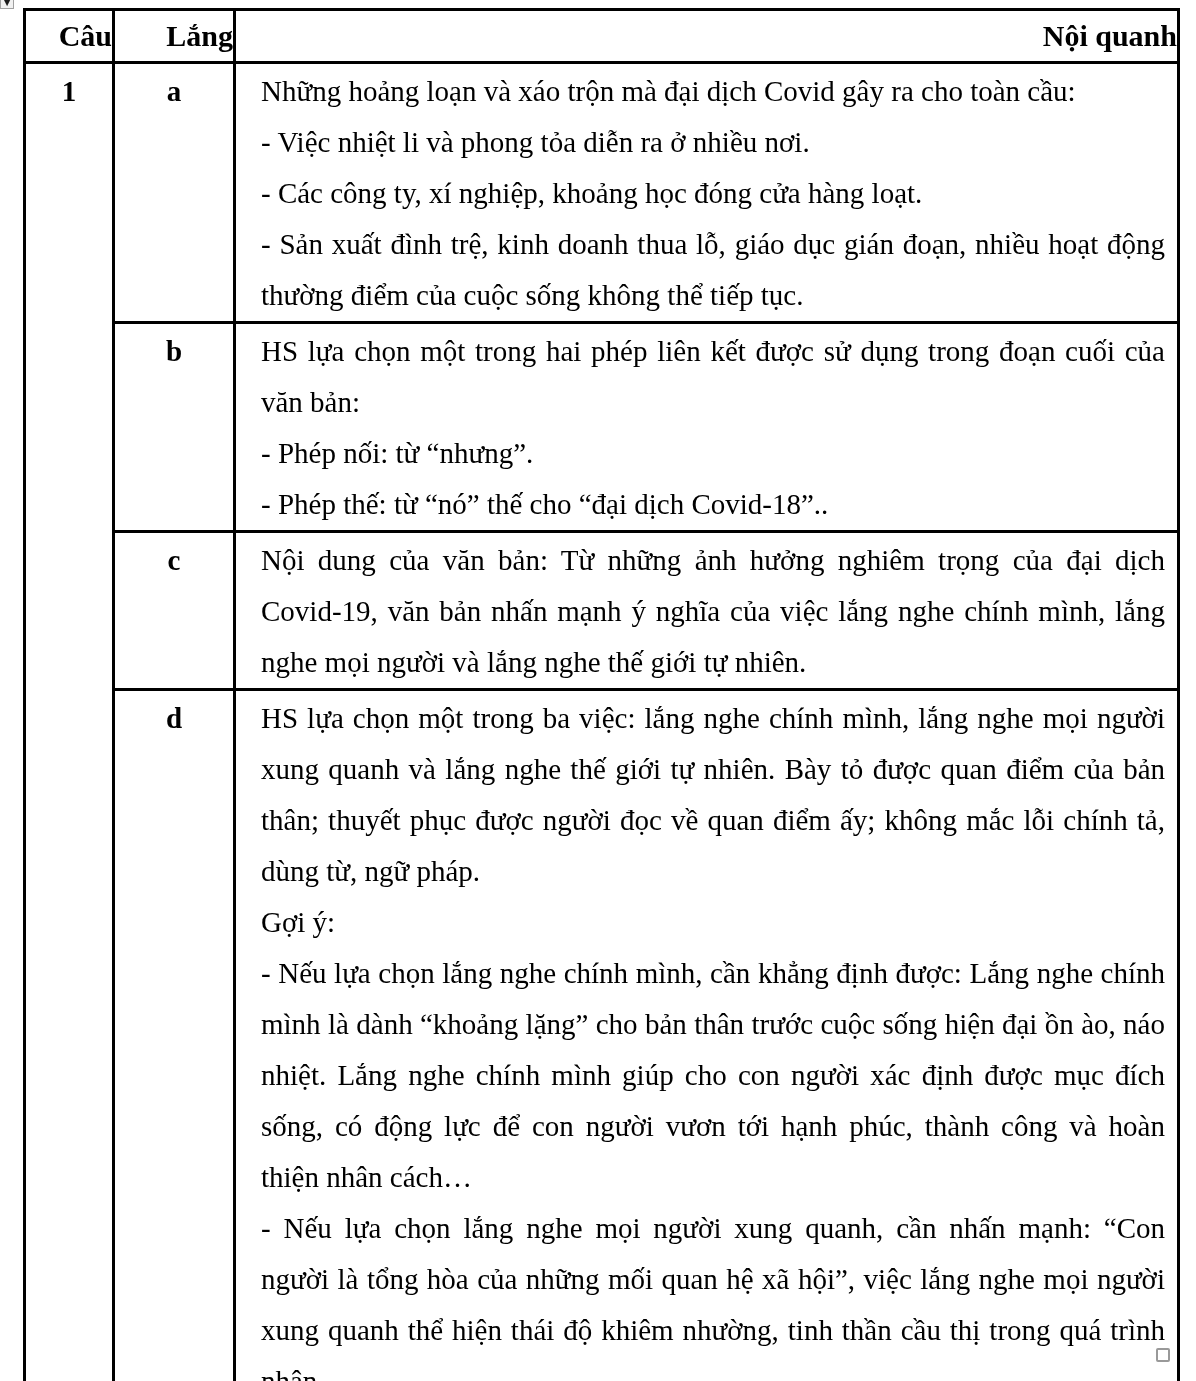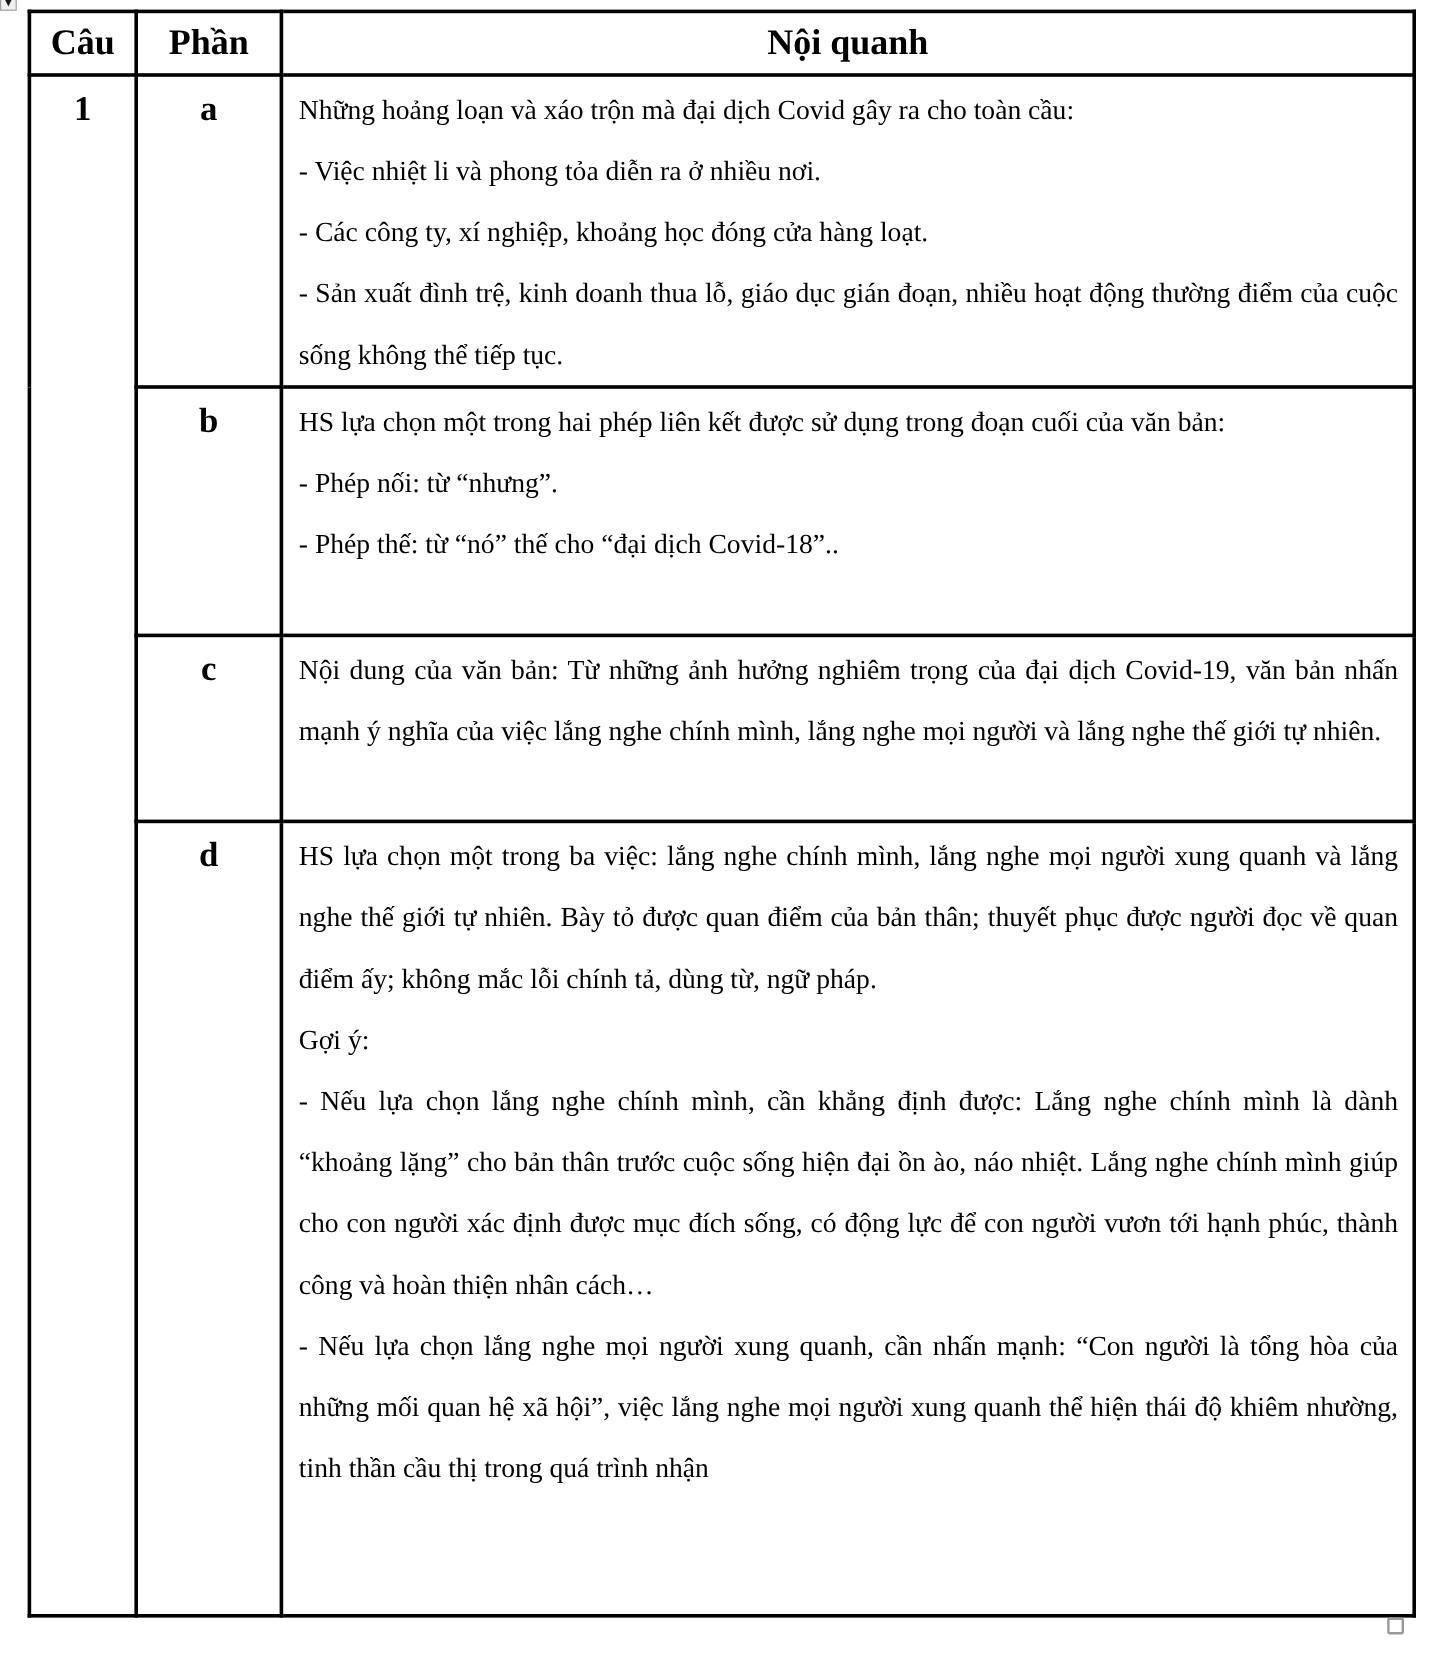--- a/index.html
+++ b/index.html
@@ -44,41 +44,41 @@
   }
   .answer-table th, .answer-table td {
     border: 3px solid #000000;
     vertical-align: top;
     padding: 0;
   }
   .answer-table th {
     height: 53px;
     font-size: 30px;
     font-weight: bold;
-    text-align: center;
+    text-align: right;
     vertical-align: middle;
   }
   td.cau-cell {
     text-align: center;
     font-weight: bold;
     font-size: 29px;
     line-height: 51px;
     padding-top: 2px;
   }
   td.phan-cell {
     text-align: center;
     font-weight: bold;
     font-size: 29px;
     line-height: 51px;
     padding-top: 2px;
   }
   td.content-cell {
-    font-size: 23px;
+    font-size: 29px;
     line-height: 51px;
-    padding: 2px 12px 0 13px;
+    padding: 2px 12px 0 25px;
     text-align: justify;
   }
   td.content-cell p { margin: 0; }
 
   tr.row-a { height: 257px; }
   tr.row-b { height: 207px; }
   tr.row-c { height: 155px; }
   tr.row-d { height: 662px; }
 
   
@@ -103,21 +103,21 @@
 
   <table class="answer-table">
     <colgroup>
       <col style="width:89px">
       <col style="width:121px">
       <col style="width:944px">
     </colgroup>
     <thead>
       <tr>
         <th>Câu</th>
-        <th>Phần</th>
+        <th>Lắng</th>
         <th>Nội quanh</th>
       </tr>
     </thead>
     <tbody>
       <tr class="row-a">
         <td class="cau-cell" rowspan="4">1</td>
         <td class="phan-cell">a</td>
         <td class="content-cell">
           <p>Những hoảng loạn và xáo trộn mà đại dịch Covid gây ra cho toàn cầu:</p>
           <p>- Việc nhiệt li và phong tỏa diễn ra ở nhiều nơi.</p>

